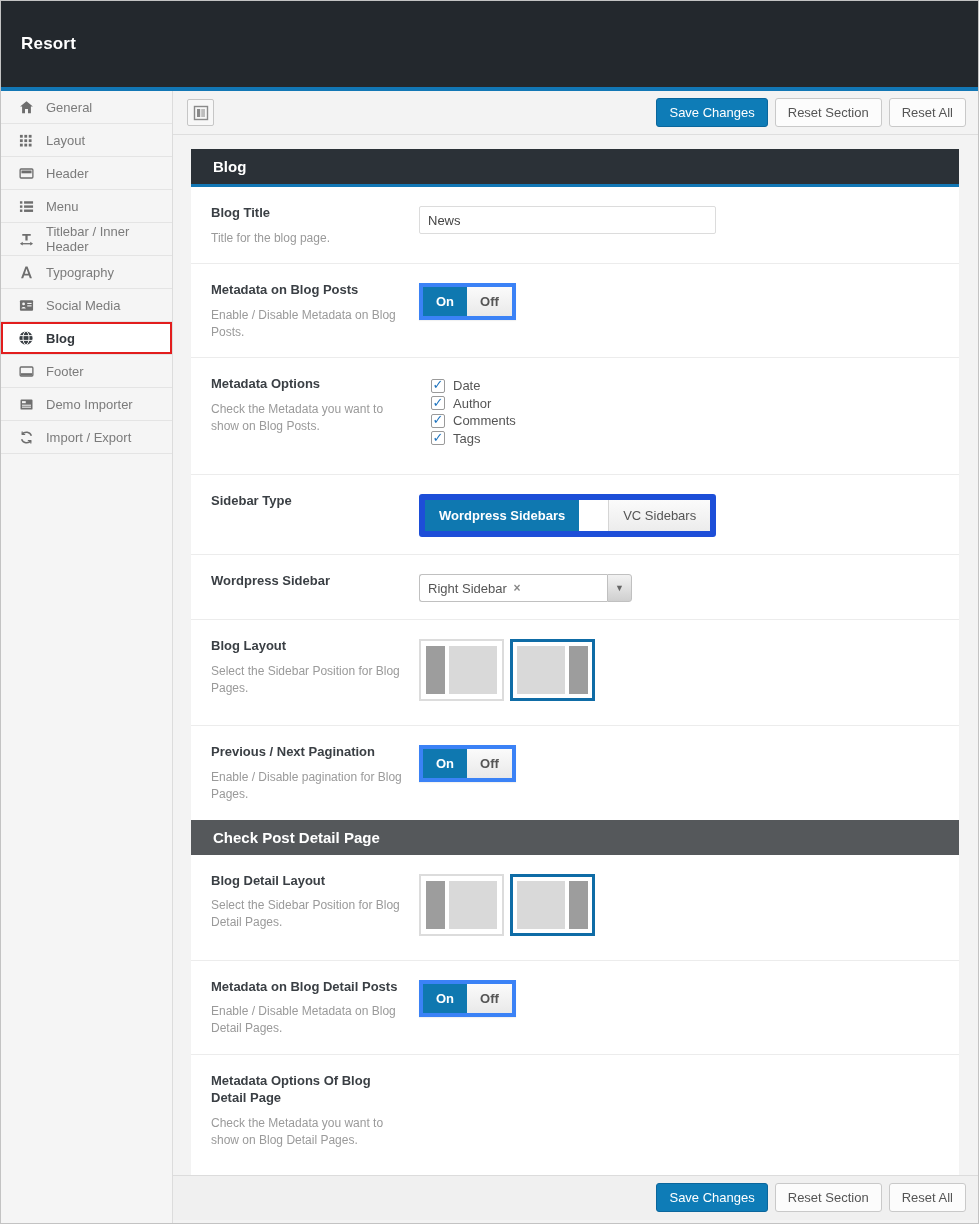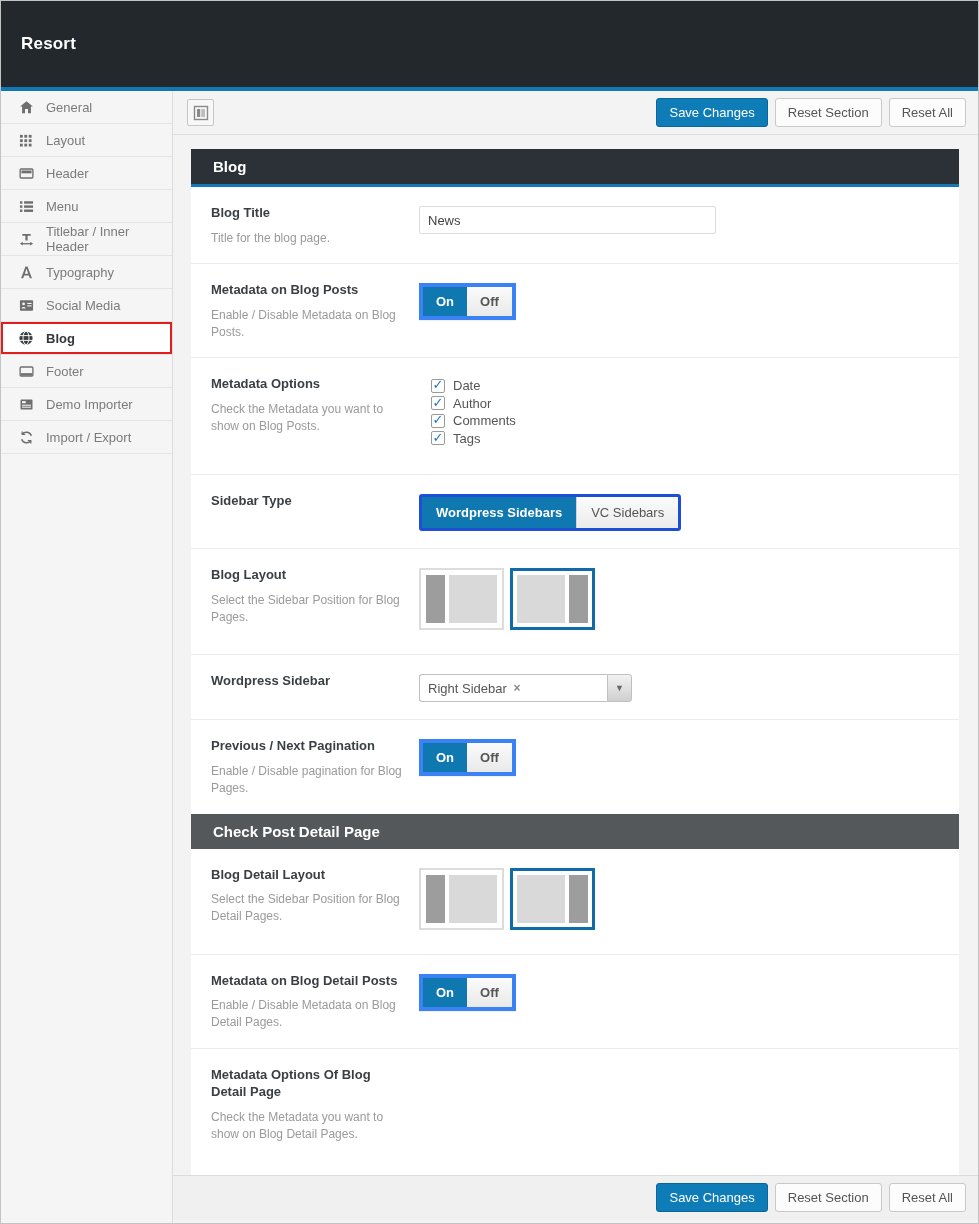--- a/index.html
+++ b/index.html
@@ -65,21 +65,21 @@
 
   
   .cb-list { display:flex; flex-direction:column; gap:1px; }
   .cb { display:flex; align-items:center; gap:8px; font-size:13px; color:#555; cursor:pointer; height:16.5px;margin-left:12px; }
   .cb .box { width:14px; height:14px; border:1px solid #9a9a9a; border-radius:2px; background:#fff;
              display:flex; align-items:center; justify-content:center; }
   .cb .box::after { content:"✓"; color:#1e73be; font-size:13px; font-weight:bold; line-height:1;
                     position:relative; top:-1px; }
 
   
-  .segbtns { display:inline-flex; border-radius:3px; overflow:hidden; border:3px solid #1d4ed8; }
+  .segbtns { display:inline-flex; border-radius:3px; overflow:hidden; border:6px solid #1d4ed8;gap:29px; }
   .segbtns .sb { font-size:13px; padding:8px 14px; cursor:pointer; color:#555;
                  background:linear-gradient(#fbfbfb,#ececec); border-left:1px solid #d5d5d5; }
   .segbtns .sb:first-child { border-left:none; }
   .segbtns .sb.sel { background:#0f78b0; color:#fff; font-weight:bold; }
 
   
   .sel2 { display:inline-flex; height:28px; }
   .sel2 .val { width:188px; border:1px solid #c0c0c0; border-right:none; border-radius:3px 0 0 3px;
                background:#fff; display:flex; align-items:center; padding:0 8px; font-size:13px; color:#555; cursor:pointer; }
   .sel2 .val span { flex:1; }
@@ -324,20 +324,35 @@
               <div class="lbl">Sidebar Type</div>
             </div>
             <div class="col-field">
               <div class="segbtns">
                 <div class="sb sel">Wordpress Sidebars</div>
                 <div class="sb">VC Sidebars</div>
               </div>
             </div>
           </div>
 
+          <div class="row">
+            <div class="col-label">
+              <div class="lbl">Wordpress Sidebar</div>
+            </div>
+            <div class="col-field">
+              <div class="sel2">
+                <div class="val">
+                  <span>Right Sidebar</span>
+                  <span class="clear">×</span>
+                </div>
+                <div class="drop">▼</div>
+              </div>
+            </div>
+          </div>
+
           <div class="row" style="padding-bottom:24px;">
             <div class="col-label">
               <div class="lbl">Blog Layout</div>
               <div class="dsc">Select the Sidebar Position for Blog Pages.</div>
             </div>
             <div class="col-field">
               <div class="thumbs">
                 <div class="thumb">
                   <div class="side"></div>
                     <div class="body"></div>
@@ -345,35 +360,20 @@
                 <div class="thumb sel">
                   <div class="body"></div>
                     <div class="side"></div>
                 </div>
               </div>
             </div>
           </div>
 
           <div class="row">
             <div class="col-label">
-              <div class="lbl">Wordpress Sidebar</div>
-            </div>
-            <div class="col-field">
-              <div class="sel2">
-                <div class="val">
-                  <span>Right Sidebar</span>
-                  <span class="clear">×</span>
-                </div>
-                <div class="drop">▼</div>
-              </div>
-            </div>
-          </div>
-
-          <div class="row">
-            <div class="col-label">
               <div class="lbl">Previous / Next Pagination</div>
               <div class="dsc">Enable / Disable pagination for Blog Pages.</div>
             </div>
             <div class="col-field">
               <div class="toggle">
                 <div class="seg on">On</div>
                 <div class="seg">Off</div>
               </div>
             </div>
           </div>

